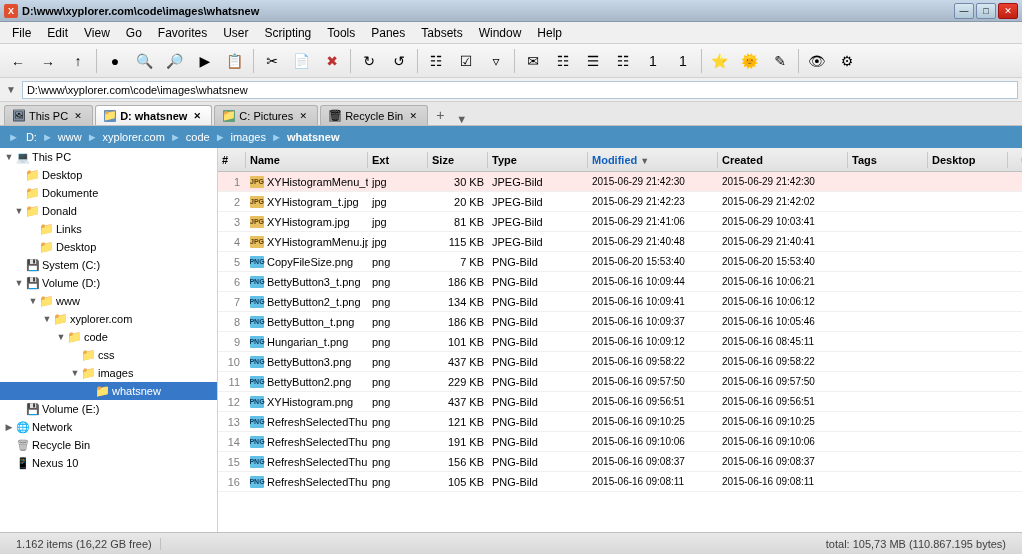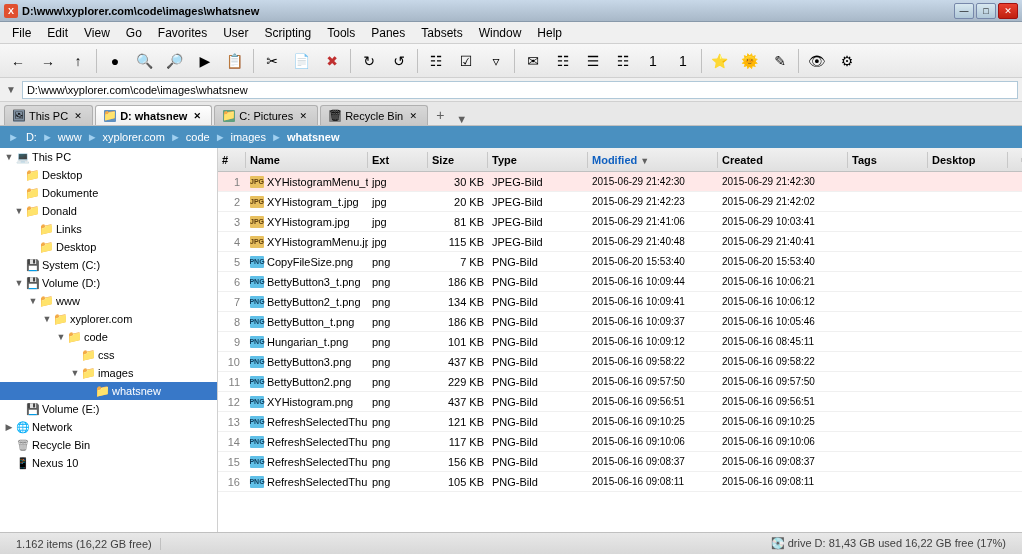--- a/index.html
+++ b/index.html
@@ -587,21 +587,21 @@
       <div class="fl-cell"></div>
       <div class="fl-cell"></div>
     </div>
         <div class="fl-row">
       <div class="fl-cell num">14</div>
       <div class="fl-cell name">
         <div class="icon-png">PNG</div>
         <span>RefreshSelectedThumbs_t.png</span>
       </div>
       <div class="fl-cell">png</div>
-      <div class="fl-cell size">117 KB</div>
+      <div class="fl-cell size">191 KB</div>
       <div class="fl-cell">PNG-Bild</div>
       <div class="fl-cell date">2015-06-16 09:10:06</div>
       <div class="fl-cell date">2015-06-16 09:10:06</div>
       <div class="fl-cell"></div>
       <div class="fl-cell"></div>
       <div class="fl-cell"></div>
     </div>
         <div class="fl-row">
       <div class="fl-cell num">15</div>
       <div class="fl-cell name">
@@ -632,17 +632,14 @@
       <div class="fl-cell"></div>
       <div class="fl-cell"></div>
     </div>
       </div>
   </div>
 
 </div>
 
 <div id="statusbar">
   <span class="sb-part">1.162 items (16,22 GB free)</span>
-  <span class="sb-part">
-    <span>💽</span>
-    <span>drive D:  81,43 GB used   16,22 GB free (17%)</span>
-  </span>
+  <span class="sb-part">total: 105,73 MB (110.867.195 bytes)</span>
 </div>
 
 </body></html>

